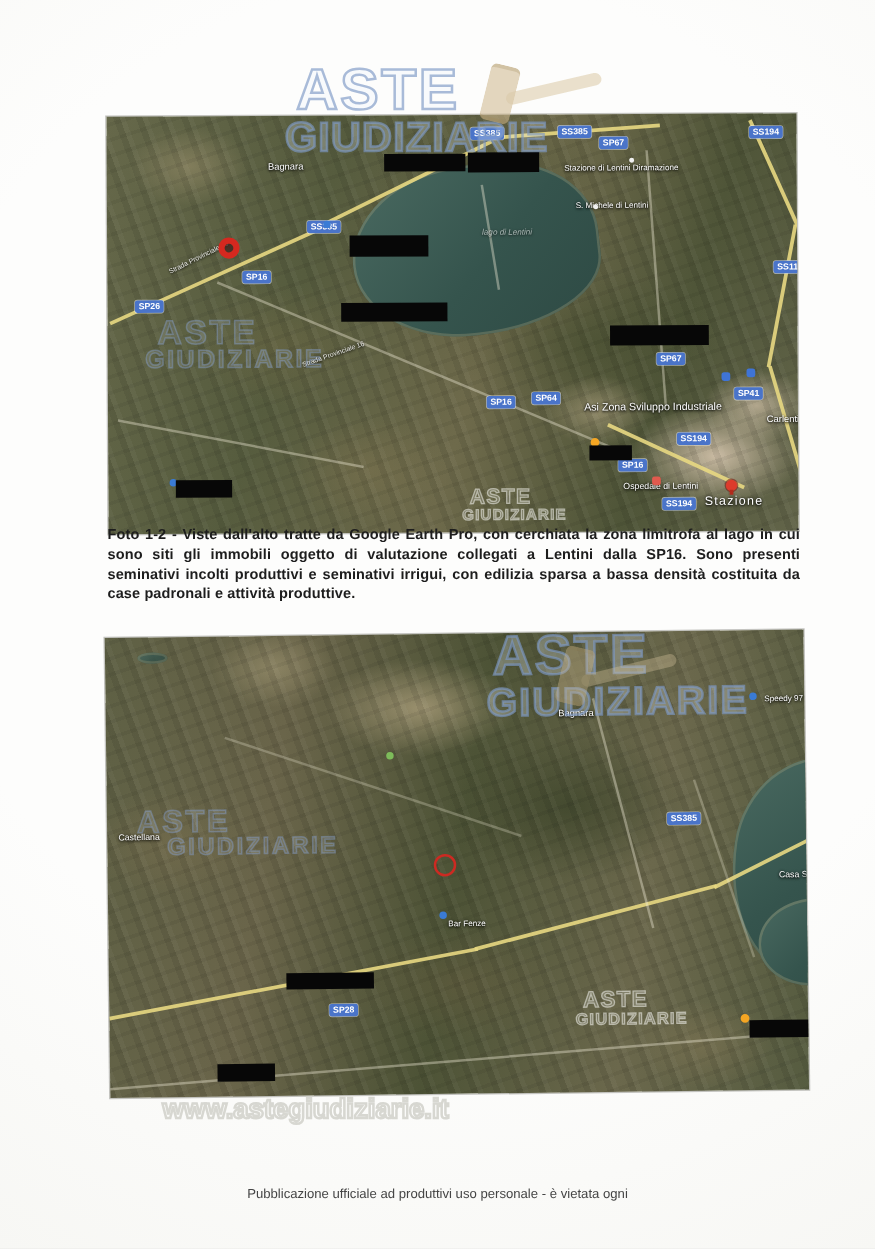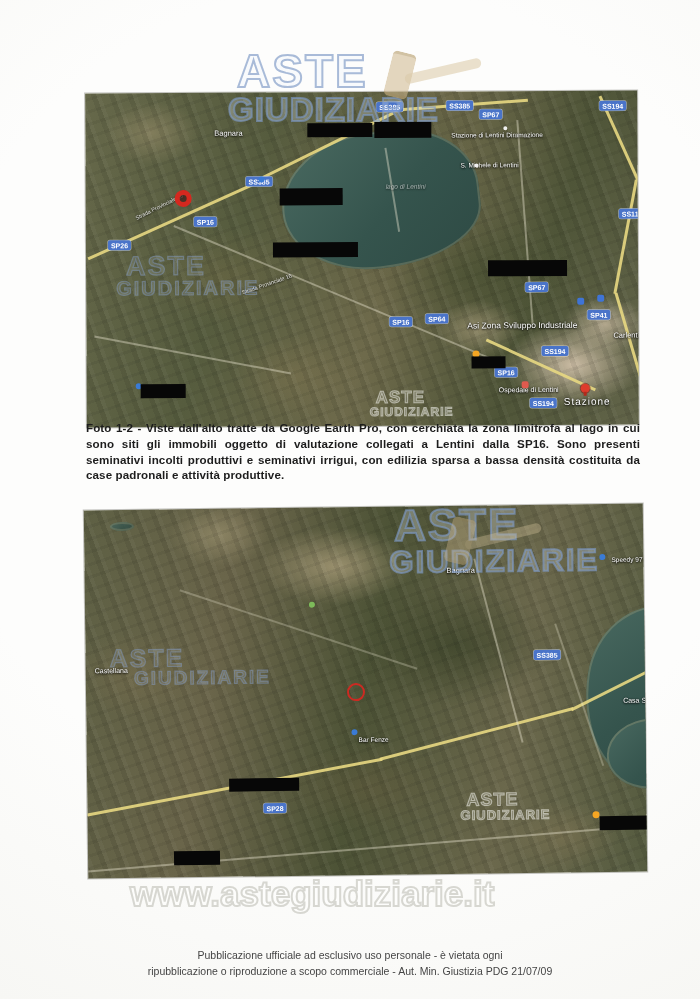--- a/index.html
+++ b/index.html
@@ -5,21 +5,21 @@
   html,body{margin:0;padding:0;background:#e8e8e6;}
   .page{position:relative;width:700px;height:999px;margin:0 auto;overflow:hidden;
         background:radial-gradient(circle at 50% 40%, #fdfdfc 60%, #f7f7f4 100%);
         font-family:"Liberation Sans", sans-serif;}
   
   .wm-brand{position:absolute;z-index:10;font-weight:bold;white-space:nowrap;
             color:rgba(235,242,250,0.25);-webkit-text-stroke:2px rgba(125,152,196,0.65);
             letter-spacing:2px;pointer-events:none;}
   .wm-brand.faint{-webkit-text-stroke:1.2px rgba(130,155,200,0.45);color:rgba(210,222,240,0.15);}
   .wm-brand.gray{-webkit-text-stroke:1px rgba(240,240,235,0.55);color:rgba(255,255,255,0.18);letter-spacing:1px;}
-  .wm-url{position:absolute;z-index:11;font-weight:bold;font-size:35px;letter-spacing:0;
+  .wm-url{position:absolute;z-index:11;font-weight:bold;font-size:22px;letter-spacing:0;
           color:rgba(253,253,251,0.85);-webkit-text-stroke:2px #d7d7d1;white-space:nowrap;}
   .gavel{position:absolute;z-index:10;pointer-events:none;}
   .gavel .handle{position:absolute;left:22px;top:20px;width:78px;height:10px;border-radius:6px;
                  background:rgba(216,198,160,0.7);transform:rotate(-13deg);}
   .gavel .head{position:absolute;left:6px;top:6px;width:24px;height:40px;border-radius:5px;
                background:rgba(205,183,142,0.75);transform:rotate(14deg);
                border-top:3px solid rgba(180,155,110,0.6);border-bottom:3px solid rgba(180,155,110,0.6);}
   
   .map{position:absolute;overflow:hidden;box-shadow:0 0 0 1px rgba(90,90,80,0.35);}
   .map .tex{position:absolute;inset:0;
@@ -197,17 +197,16 @@
     </div>
     <div class="wm-brand faint" style="left:24px;top:134px;font-size:25px;">ASTE</div>
     <div class="wm-brand faint" style="left:48px;top:158px;font-size:19px;">GIUDIZIARIE</div>
     <div class="wm-brand gray" style="left:379px;top:284px;font-size:18px;">ASTE</div>
     <div class="wm-brand gray" style="left:373px;top:302px;font-size:13px;">GIUDIZIARIE</div>
   </div>
 
   <div class="wm-url" style="left:130px;top:874px;">www.astegiudiziarie.it</div>
 
   <div class="footer">
-    <div>Pubblicazione ufficiale ad esclusivo uso personale - è vietata ogni</div>
-    <div>ripubblicazione o riproduzione a scopo commerciale - Aut. Min. Giustizia PDG 21/07/09</div>
+    <div>Pubblicazione ufficiale ad produttivi uso personale - è vietata ogni</div>
   </div>
 
 </div>
 
 </body></html>

